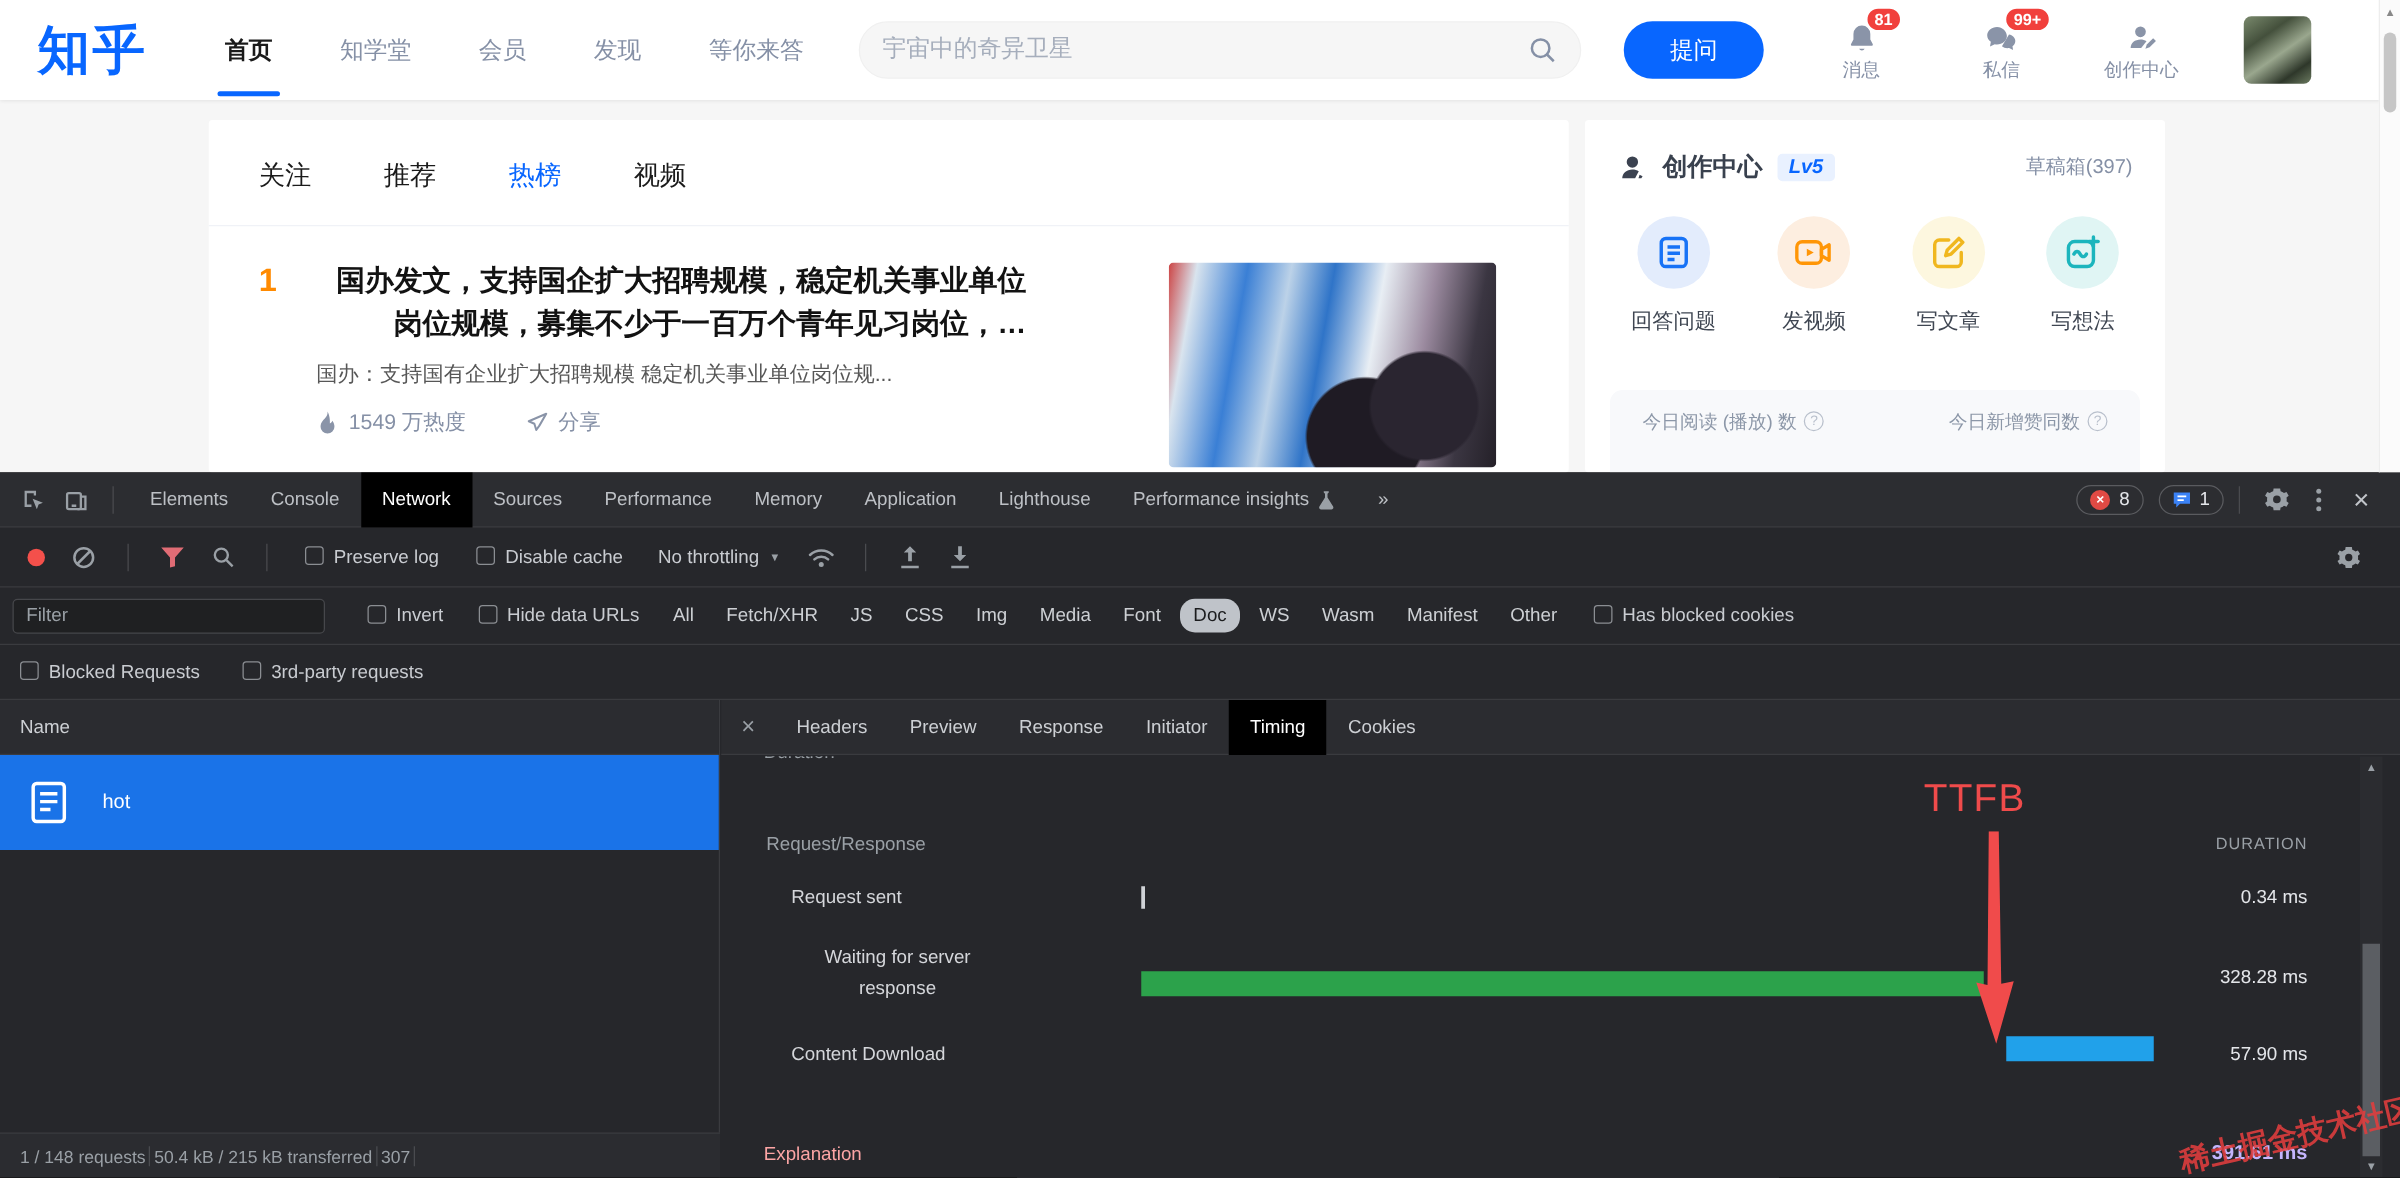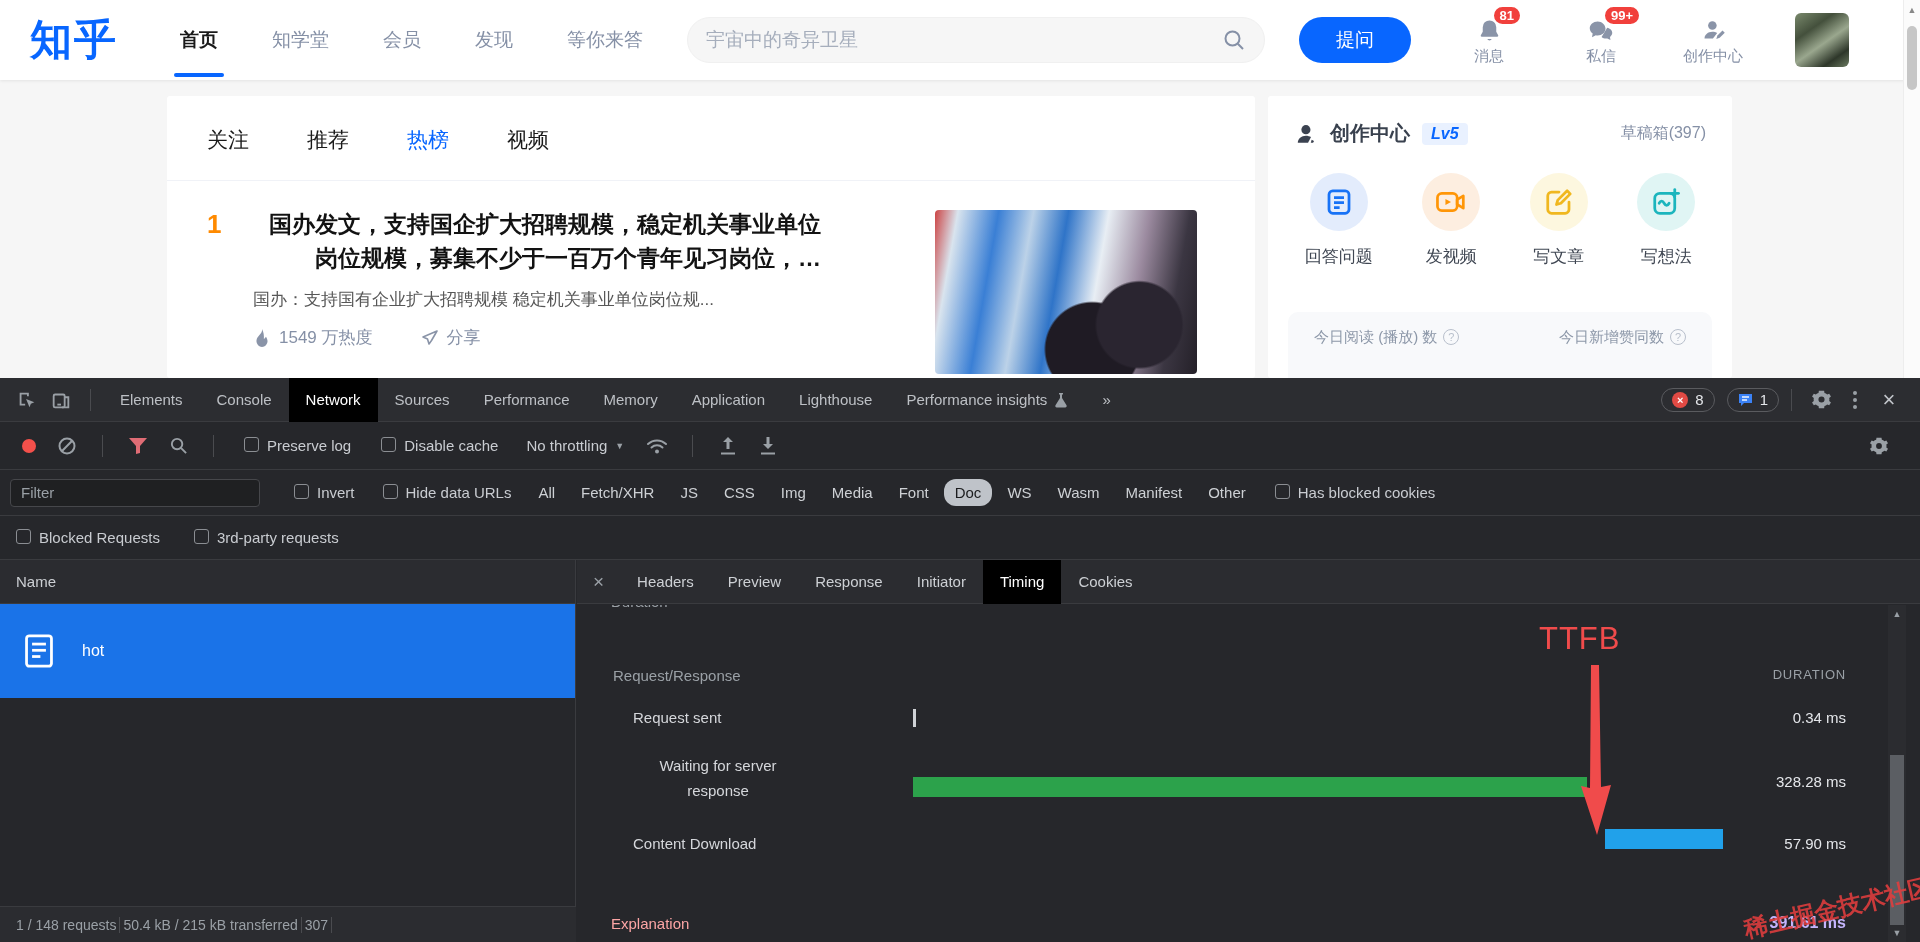--- a/index.html
+++ b/index.html
@@ -96,21 +96,21 @@
                display:flex; align-items:center; padding:0 10px; margin-right:18px; }
   .filterbox input { width:100%; background:transparent; border:none; outline:none; color:#c9ccd1; font-size:15px; font-family:inherit; }
   .filterbox input::placeholder { color:#9aa0a6; opacity:1; }
   .chip { padding:5px 11px; border-radius:12px; cursor:pointer; color:#cdd0d4; white-space:nowrap; }
   .chip.sel { background:#bfc3c9; color:#1b1c1e; }
   .dt-row4 { height:44px; padding:0 16px; }
 
   .dt-panels { position:absolute; top:182px; left:0; right:0; bottom:0; }
   .left-panel { position:absolute; left:0; top:0; width:576px; bottom:0; border-right:1px solid #3a3b3f; }
   .panel-head { height:44px; background:#2b2c30; border-bottom:1px solid #3a3b3f; display:flex; align-items:center; padding:0 16px; color:#cdd0d4; }
-  .req-row { height:94px; background:#1a73e8; color:#fff; display:flex; align-items:center; padding:0 22px; gap:26px; cursor:pointer; }
+  .req-row { height:76px; background:#1a73e8; color:#fff; display:flex; align-items:center; padding:0 22px; gap:26px; cursor:pointer; }
   .req-row .nm { font-size:16px; }
   .statusbar { position:absolute; left:0; bottom:0; width:576px; height:36px; background:#2b2c30; border-top:1px solid #3a3b3f;
                display:flex; align-items:center; padding:0 16px; gap:3px; color:#9aa0a6; font-size:14px; white-space:nowrap; overflow:hidden;text-align:center; }
   .sdiv { width:1px; height:16px; background:#4a4b4f; flex:none; }
 
   .right-panel { position:absolute; left:577px; right:0; top:0; bottom:0; }
   .det-tabs { height:44px; background:#2b2c30; border-bottom:1px solid #3a3b3f; display:flex; align-items:center; }
   .det-x { padding:0 16px; color:#9aa0a6; font-size:19px; cursor:pointer; }
   .det-tab { padding:0 17px; height:44px; display:flex; align-items:center; color:#cdd0d4; cursor:pointer; }
   .det-tab.sel { background:#000; color:#fff; }

